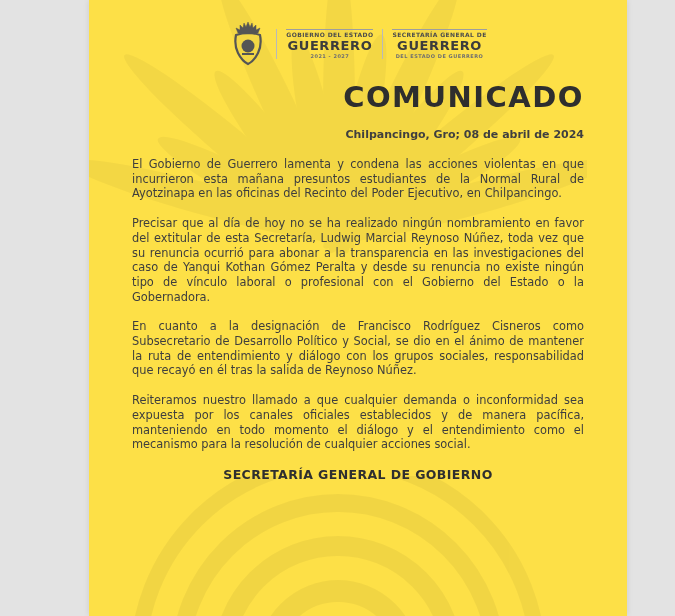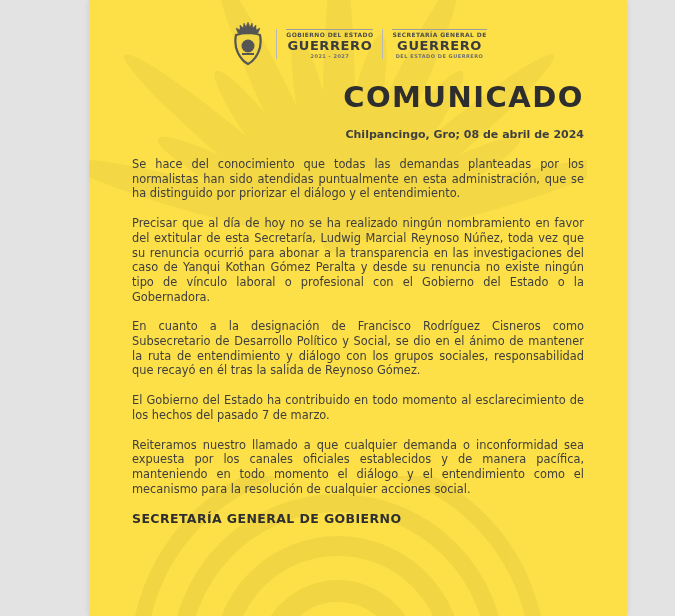--- a/index.html
+++ b/index.html
@@ -79,21 +79,21 @@
   
   .para {
     font-size: 11.4px;
     line-height: 1.29;
     text-align: justify;
     color: #3e3e3e;
     margin-bottom: 15px;
     font-weight: 500;
   }
   .signature {
-    text-align: left;
+    text-align: center;
     font-size: 12.5px;
     font-weight: bold;
     letter-spacing: 0.4px;
     color: #2f2f2f;
     margin-top: 3px;
   }
 </style>
 </head>
 <body>
 
@@ -156,23 +156,22 @@
           <span class="b-top">SECRETARÍA GENERAL DE</span>
           <span class="b-main">GUERRERO</span>
           <span class="b-bottom">DEL ESTADO DE GUERRERO</span>
         </div>
       </header>
 
       <h1 class="title">COMUNICADO</h1>
 
       <p class="dateline">Chilpancingo, Gro; 08 de abril de 2024</p>
 
-      <p class="para">Se hace del conocimiento que todas las demandas planteadas por los normalistas han sido atendidas puntualmente en esta administración, que se ha distinguido por priorizar el diálogo y el entendimiento.</p>
+      <p class="para">El Gobierno de Guerrero lamenta y condena las acciones violentas en que incurrieron esta mañana presuntos estudiantes de la Normal Rural de Ayotzinapa en las oficinas del Recinto del Poder Ejecutivo, en Chilpancingo.</p>
       <p class="para">Precisar que al día de hoy no se ha realizado ningún nombramiento en favor del extitular de esta Secretaría, Ludwig Marcial Reynoso Núñez, toda vez que su renuncia ocurrió para abonar a la transparencia en las investigaciones del caso de Yanqui Kothan Gómez Peralta y desde su renuncia no existe ningún tipo de vínculo laboral o profesional con el Gobierno del Estado o la Gobernadora.</p>
-      <p class="para">En cuanto a la designación de Francisco Rodríguez Cisneros como Subsecretario de Desarrollo Político y Social, se dio en el ánimo de mantener la ruta de entendimiento y diálogo con los grupos sociales, responsabilidad que recayó en él tras la salida de Reynoso Gómez.</p>
-      <p class="para">El Gobierno del Estado ha contribuido en todo momento al esclarecimiento de los hechos del pasado 7 de marzo.</p>
+      <p class="para">En cuanto a la designación de Francisco Rodríguez Cisneros como Subsecretario de Desarrollo Político y Social, se dio en el ánimo de mantener la ruta de entendimiento y diálogo con los grupos sociales, responsabilidad que recayó en él tras la salida de Reynoso Núñez.</p>
       <p class="para">Reiteramos nuestro llamado a que cualquier demanda o inconformidad sea expuesta por los canales oficiales establecidos y de manera pacífica, manteniendo en todo momento el diálogo y el entendimiento como el mecanismo para la resolución de cualquier acciones social.</p>
 
       <p class="signature">SECRETARÍA GENERAL DE GOBIERNO</p>
 
     </div>
   </div>
 </div>
 
 </body></html>

